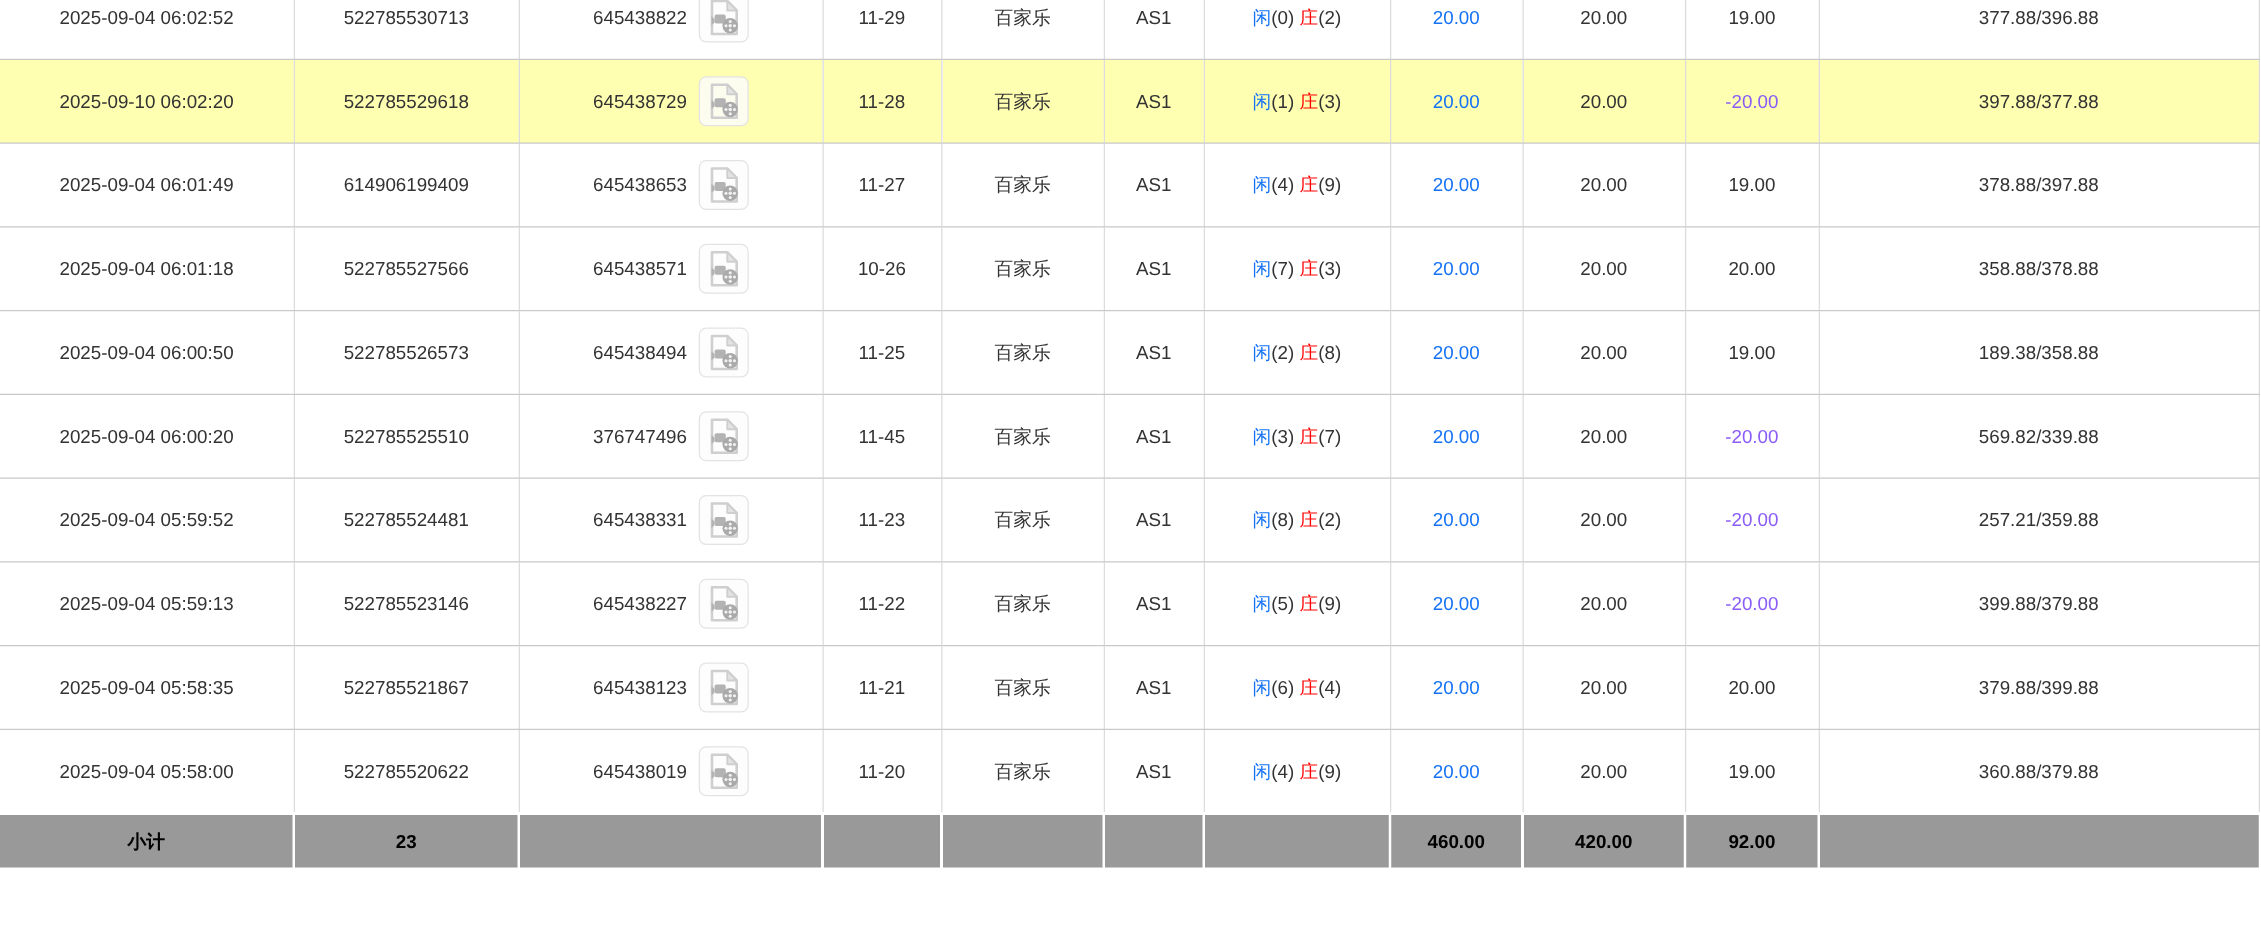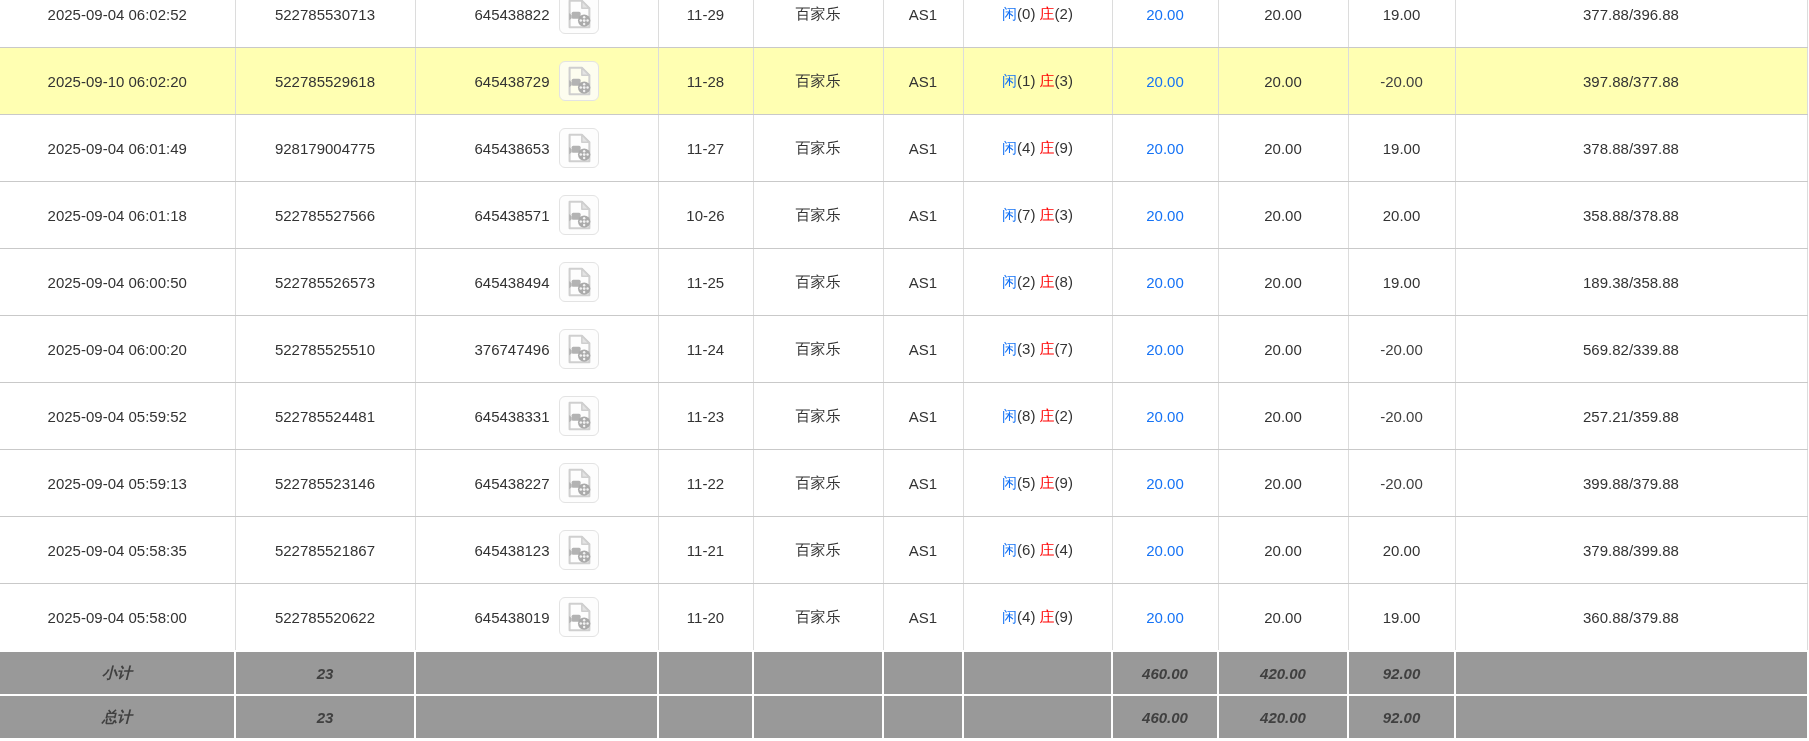--- a/index.html
+++ b/index.html
@@ -26,27 +26,27 @@
   .video-button{
     width:40px;height:40px;border:1px solid #e3e3e3;border-radius:6px;
     background:rgba(252,252,252,0.82);
     display:flex;align-items:center;justify-content:center;cursor:pointer;
     box-sizing:border-box;
   }
   .blue{color:#1673F5;}
   .red{color:#FF0000;}
   .result-num{color:#333;}
   .bet-link{color:#1673F5;cursor:pointer;}
-  .neg{color:#404040;}
+  .neg{color:#8b5cf6;}
   tr.footer-row td{
-    background:#999999;color:#404040;font-weight:bold;
+    background:#999999;color:#000000;font-weight:bold;
     border-right:2px solid #ffffff;
     border-top:2px solid #ffffff;
     border-bottom:none;
-    height:42px;font-size:15px;font-style:italic;
+    height:42px;font-size:15px;
   }
   tr.footer-row td:last-child{border-right:none;}
 </style>
 </head>
 <body>
 
 <div class="viewport">
   <div class="shift">
     <table class="records">
       <colgroup>
@@ -126,21 +126,21 @@
       <span class="blue">闲</span><span class="result-num">(1)</span>
       <span class="red">庄</span><span class="result-num">(3)</span>
     </td>
     <td><span class="bet-link">20.00</span></td>
     <td><span>20.00</span></td>
     <td><span class="neg">-20.00</span></td>
     <td><span>397.88/377.88</span></td>
   </tr>
           <tr class="data-row">
     <td><span>2025-09-04 06:01:49</span></td>
-    <td><span>928179004775</span></td>
+    <td><span>614906199409</span></td>
     <td>
       <div class="game-cell-inner">
         <span>645438653</span>
         <span class="video-button">
           <svg width="32" height="32" viewBox="0 0 34 34" aria-hidden="true">
             <path d="M7 3 h13 l8 8 v20 H7 z" fill="none" stroke="#cfcfcf" stroke-width="2.2" stroke-linejoin="round"></path>
             <path d="M20 3 l8 8 h-8 z" fill="#e3e3e3" stroke="#cfcfcf" stroke-width="1.6" stroke-linejoin="round"></path>
             <rect x="9.2" y="14.5" width="9.5" height="7.5" rx="1.6" fill="#b3b3b3"></rect>
             <path d="M9.2 18.2 l-2.6 -2.2 v7.6 l2.6 -2.2 z" fill="#b3b3b3"></path>
             <circle cx="22.5" cy="24" r="6.6" fill="#aaaaaa"></circle>
@@ -248,21 +248,21 @@
             <circle cx="22.5" cy="24" r="6.6" fill="#aaaaaa"></circle>
             <circle cx="22.5" cy="24" r="1.5" fill="#f2f2f2"></circle>
             <circle cx="22.5" cy="20.4" r="1.3" fill="#f2f2f2"></circle>
             <circle cx="22.5" cy="27.6" r="1.3" fill="#f2f2f2"></circle>
             <circle cx="18.9" cy="24" r="1.3" fill="#f2f2f2"></circle>
             <circle cx="26.1" cy="24" r="1.3" fill="#f2f2f2"></circle>
           </svg>
         </span>
       </div>
     </td>
-    <td><span>11-24</span></td>
+    <td><span>11-45</span></td>
     <td><span>百家乐</span></td>
     <td><span>AS1</span></td>
     <td>
       <span class="blue">闲</span><span class="result-num">(3)</span>
       <span class="red">庄</span><span class="result-num">(7)</span>
     </td>
     <td><span class="bet-link">20.00</span></td>
     <td><span>20.00</span></td>
     <td><span class="neg">-20.00</span></td>
     <td><span>569.82/339.88</span></td>
@@ -400,33 +400,20 @@
     </td>
     <td><span class="bet-link">20.00</span></td>
     <td><span>20.00</span></td>
     <td><span>19.00</span></td>
     <td><span>360.88/379.88</span></td>
   </tr>
         </tbody>
       <tbody id="footer-body">
           <tr class="footer-row">
     <td><span>小计</span></td>
-    <td><span>23</span></td>
-    <td></td>
-    <td></td>
-    <td></td>
-    <td></td>
-    <td></td>
-    <td><span>460.00</span></td>
-    <td><span>420.00</span></td>
-    <td><span>92.00</span></td>
-    <td></td>
-  </tr>
-          <tr class="footer-row">
-    <td><span>总计</span></td>
     <td><span>23</span></td>
     <td></td>
     <td></td>
     <td></td>
     <td></td>
     <td></td>
     <td><span>460.00</span></td>
     <td><span>420.00</span></td>
     <td><span>92.00</span></td>
     <td></td>

